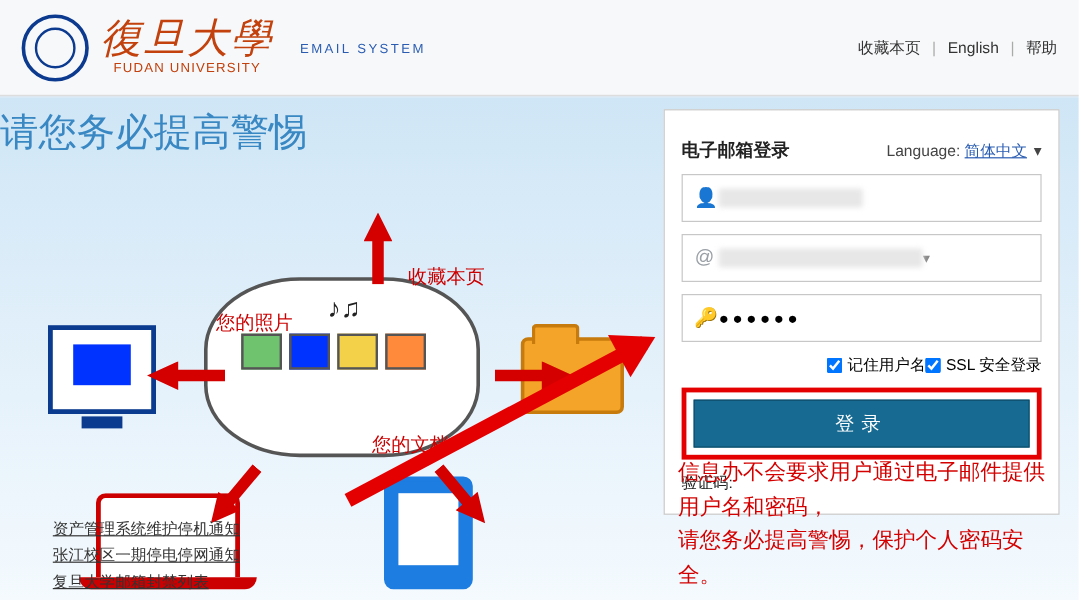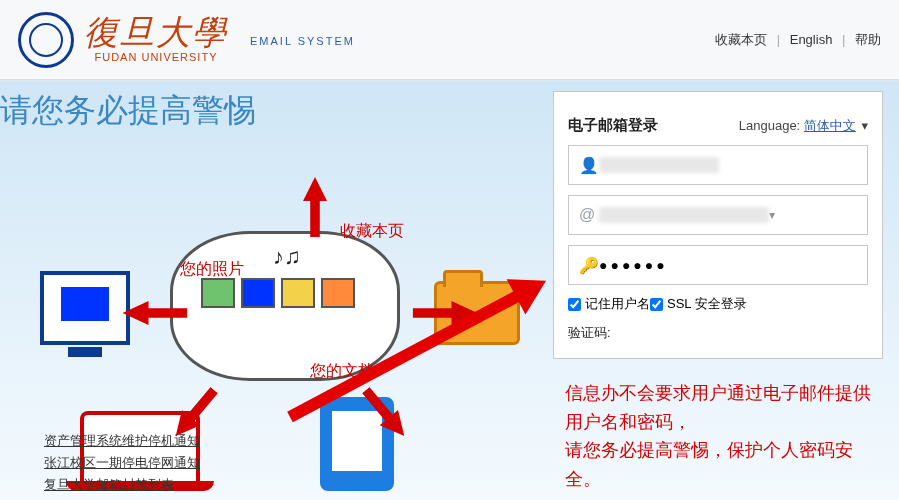--- a/index.html
+++ b/index.html
@@ -152,21 +152,21 @@
   }
   .field .icon { color: #9aa0a6; font-size: 16px; width: 20px; }
   .field.sel::after {
     content: "▾"; color:#888; font-size: 12px;
   }
   .obscured {
     display:inline-block; width: 120px; height: 16px;
     background: #e7e7e7; filter: blur(2px); border-radius: 2px;
   }
   .dots { letter-spacing: 3px; font-size: 14px; color:#000; }
-  .opts { display:flex; justify-content: flex-start; font-size: 13px; margin: 4px 0 10px;}
+  .opts { display:flex; justify-content: flex-end; font-size: 13px; margin: 4px 0 10px;}
   .opts label { display:flex; align-items:center; gap:4px; cursor:pointer;}
   .login-btn-wrap {
     border: 4px solid #e40000; padding: 6px;
   }
   .login-btn {
     width: 100%; height: 40px; background: #176b93;
     color: #fff; border: 1px solid #0e4d6a; font-size: 16px;
     letter-spacing: 6px; cursor: pointer;
   }
   .vcode-row {
@@ -283,20 +283,23 @@
       <label>
         <input type="checkbox" checked="" style="">
         <span>记住用户名</span>
       </label>
       <label>
         <input type="checkbox" checked="" style="">
         <span>SSL 安全登录</span>
       </label>
     </div>
 
+    <div class="login-btn-wrap">
+      <button class="login-btn">登录</button>
+    </div>
 
     <div class="vcode-row">
       <span>验证码:</span>
     </div>
   </div>
 
   <div class="warning">
     <div>信息办不会要求用户通过电子邮件提供用户名和密码，</div>
     <div>请您务必提高警惕，保护个人密码安全。</div>
   </div>

